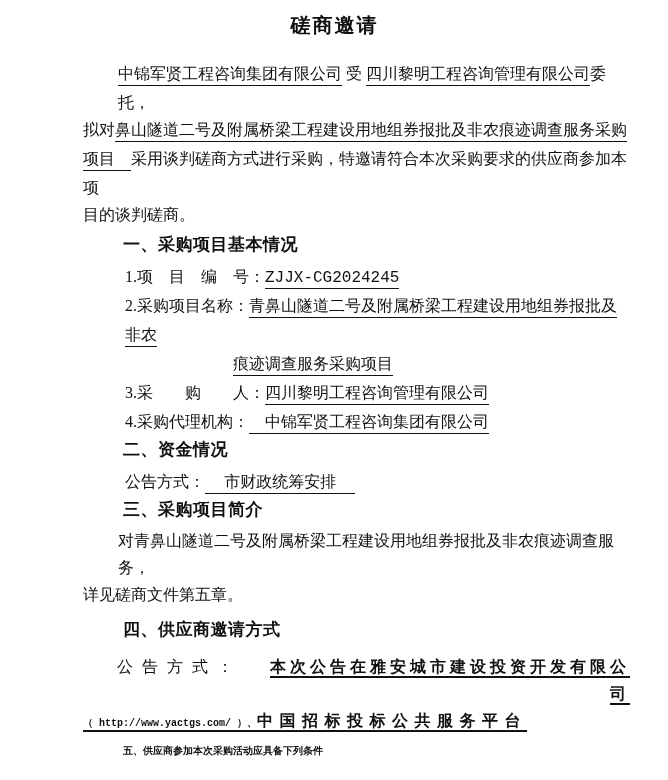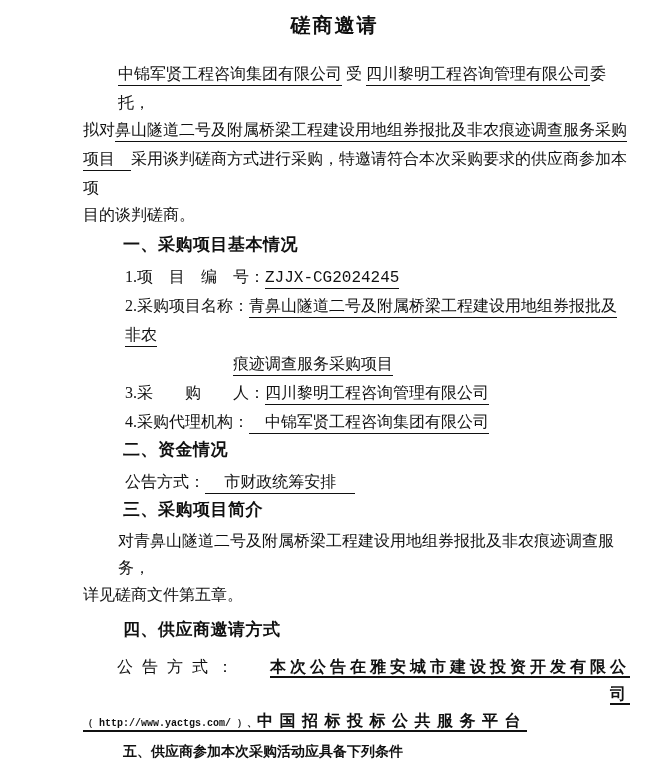--- a/index.html
+++ b/index.html
@@ -34,21 +34,21 @@
   .h3{margin-top:3px;}
   .s3l1{margin-top:7px;}
   .h4{margin-top:12px;}
   .s4l1{margin-top:13px;margin-left:15px;text-align:right;}
   .alabel{letter-spacing:9px;margin-right:28px;}
   .bu{font-weight:bold;border-bottom:2px solid #111;padding-bottom:1px;}
   .ls1{letter-spacing:4px;}
   .ls2{letter-spacing:6.5px;}
   .mono{font-family:"Liberation Mono","DejaVu Sans Mono",monospace;font-size:10px;}
   .s4l3{margin-left:5px;}
-  .h5{margin-top:4px;font-size:14px;letter-spacing:0;}
+  .h5{margin-top:4px;font-size:10px;letter-spacing:0;}
 </style>
 </head>
 <body>
 
 <div class="doc">
 
   <div class="title">磋商邀请</div>
 
   <div class="intro">
     <div class="line fl"><span class="u">中锦军贤工程咨询集团有限公司</span><span> 受 </span><span class="u">四川黎明工程咨询管理有限公司</span><span>委托，</span></div>

